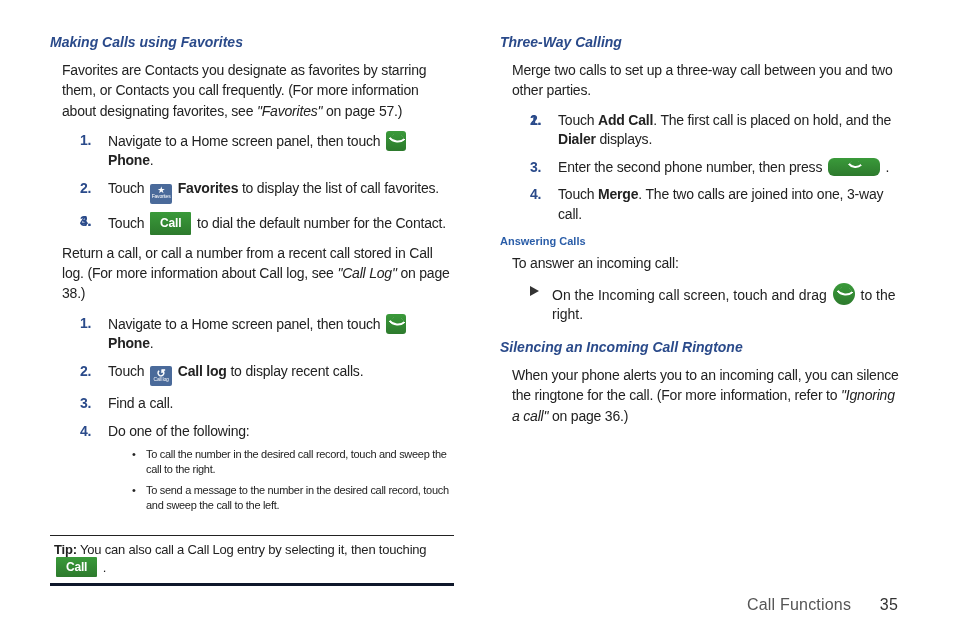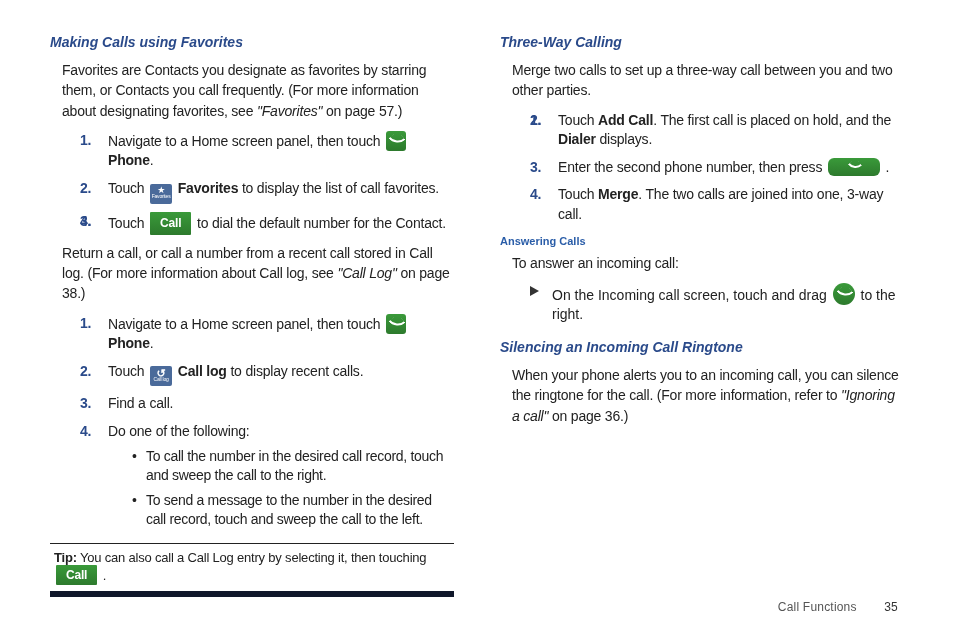--- a/index.html
+++ b/index.html
@@ -32,21 +32,21 @@
   }
   .para {
     margin: 6px 0 10px 12px;
     line-height: 1.45;
     letter-spacing: -0.2px;
   }
   .ol { list-style: none; margin-left: 30px; }
   .ol > li { margin: 8px 0; line-height: 1.4; position: relative; padding-left: 28px; letter-spacing: -0.2px;}
   .ol > li .num { position: absolute; left: 0; top: 0; font-weight: bold; color: #2a4a8a; }
   .ul { list-style: none; margin-left: 24px; margin-top: 6px; }
-  .ul > li { position: relative; padding-left: 14px; margin: 6px 0; font-size: 14px; line-height: 1.35; letter-spacing: -0.3px; font-stretch: condensed;}
+  .ul > li { position: relative; padding-left: 14px; margin: 6px 0; font-size: 11px; line-height: 1.35; letter-spacing: -0.3px; font-stretch: condensed;}
   .ul > li::before { content: "•"; position: absolute; left: 0; top: 0; }
   .icon-phone {
     display: inline-block;
     width: 20px; height: 20px;
     background: linear-gradient(#3a9a3a,#2d7a2d);
     border-radius: 3px;
     vertical-align: -5px;
     position: relative;
     margin: 0 2px;
   }
@@ -105,33 +105,33 @@
     border: 2px solid #fff;
     border-top: none; border-right: none;
     border-radius: 0 0 0 10px;
     top: 2px; left: 22px;
     transform: rotate(-40deg);
   }
   .strong { font-weight: bold; }
   .ital { font-style: italic; }
   .tip-box {
     border-top: 1px solid #222;
-    border-bottom: 6px solid #0f172a;
+    border-bottom: 3px solid #0f172a;
     padding: 6px 4px;
-    margin-top: 14px;
+    margin-top: 22px;
     font-size: 13px;
     letter-spacing: -0.2px;
   }
   .arrow-li { position: relative; padding-left: 22px; margin: 8px 0 8px 30px; line-height: 1.4;}
   .arrow-li::before { content: ""; position: absolute; left: 0; top: 3px; width: 0; height: 0; border-left: 9px solid #333; border-top: 5px solid transparent; border-bottom: 5px solid transparent; }
   .footer {
     position: absolute;
     bottom: 22px;
     right: 56px;
-    font-size: 12px;
+    font-size: 16px;
     color: #555;
     letter-spacing: 0.2px;
   }
   .footer .pn { margin-left: 24px; color: #333; }
 </style>
 </head>
 <body>
 
 <div class="columns">
 

